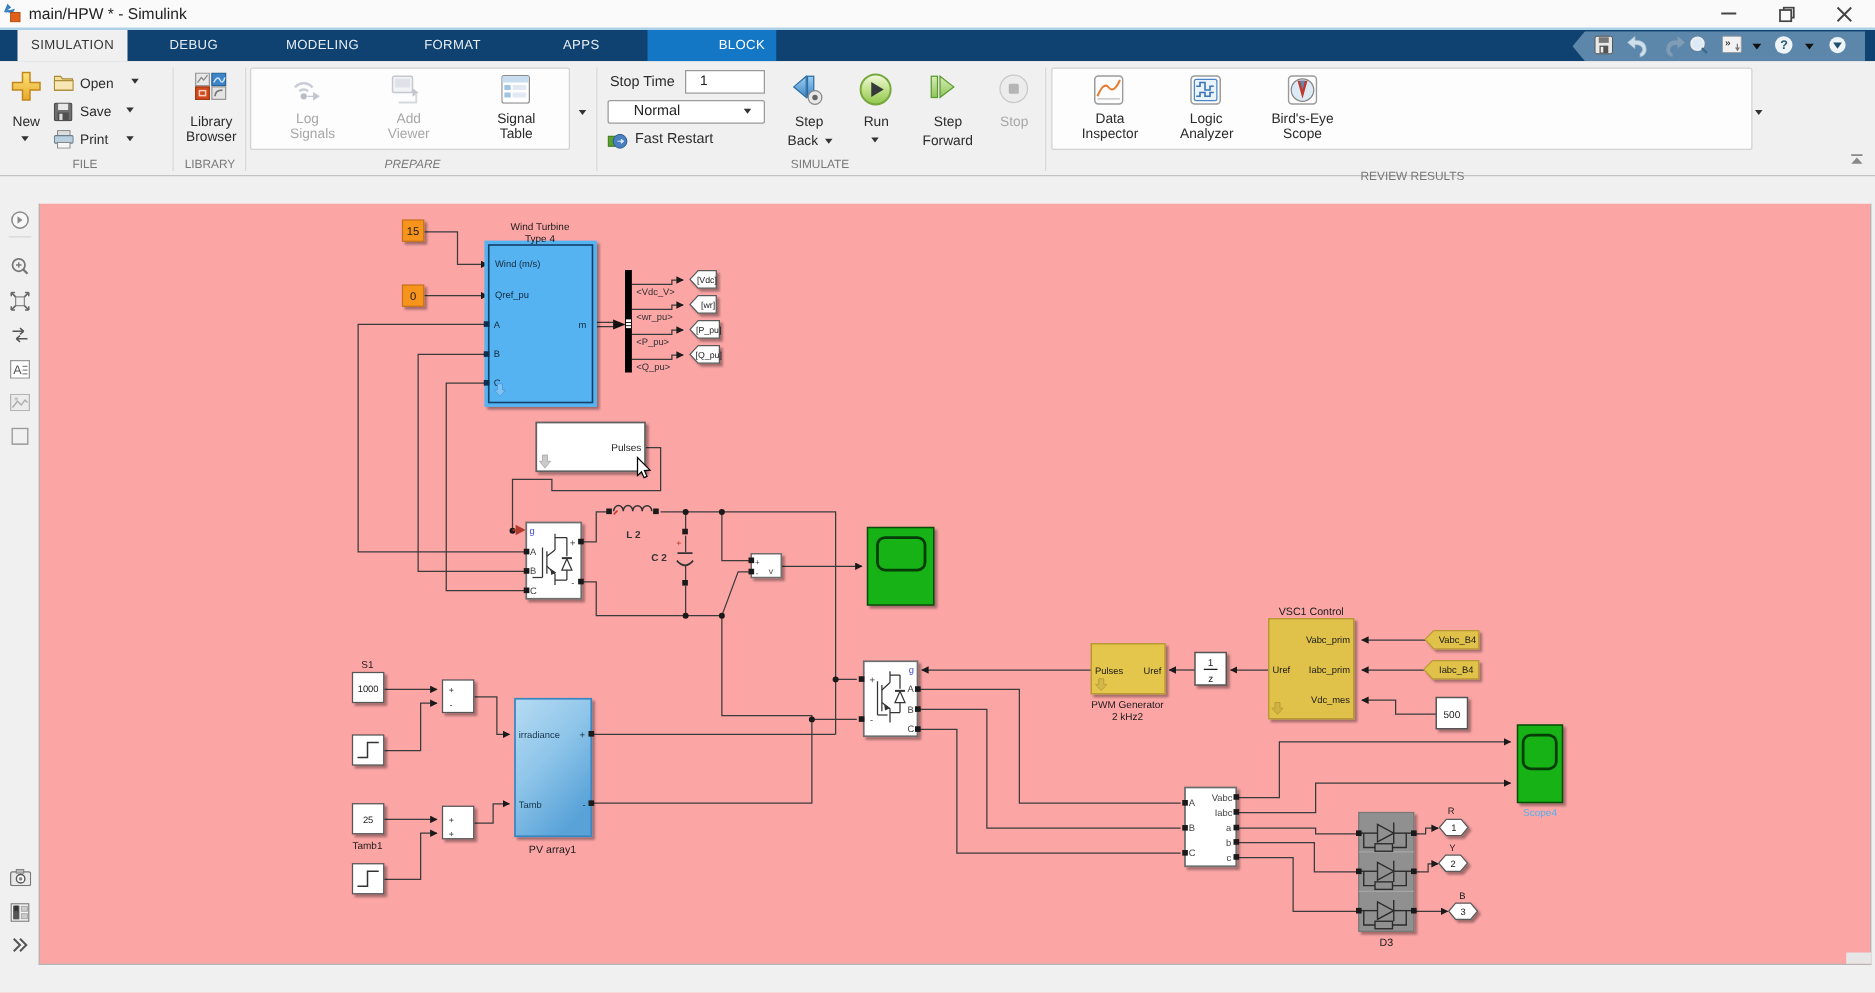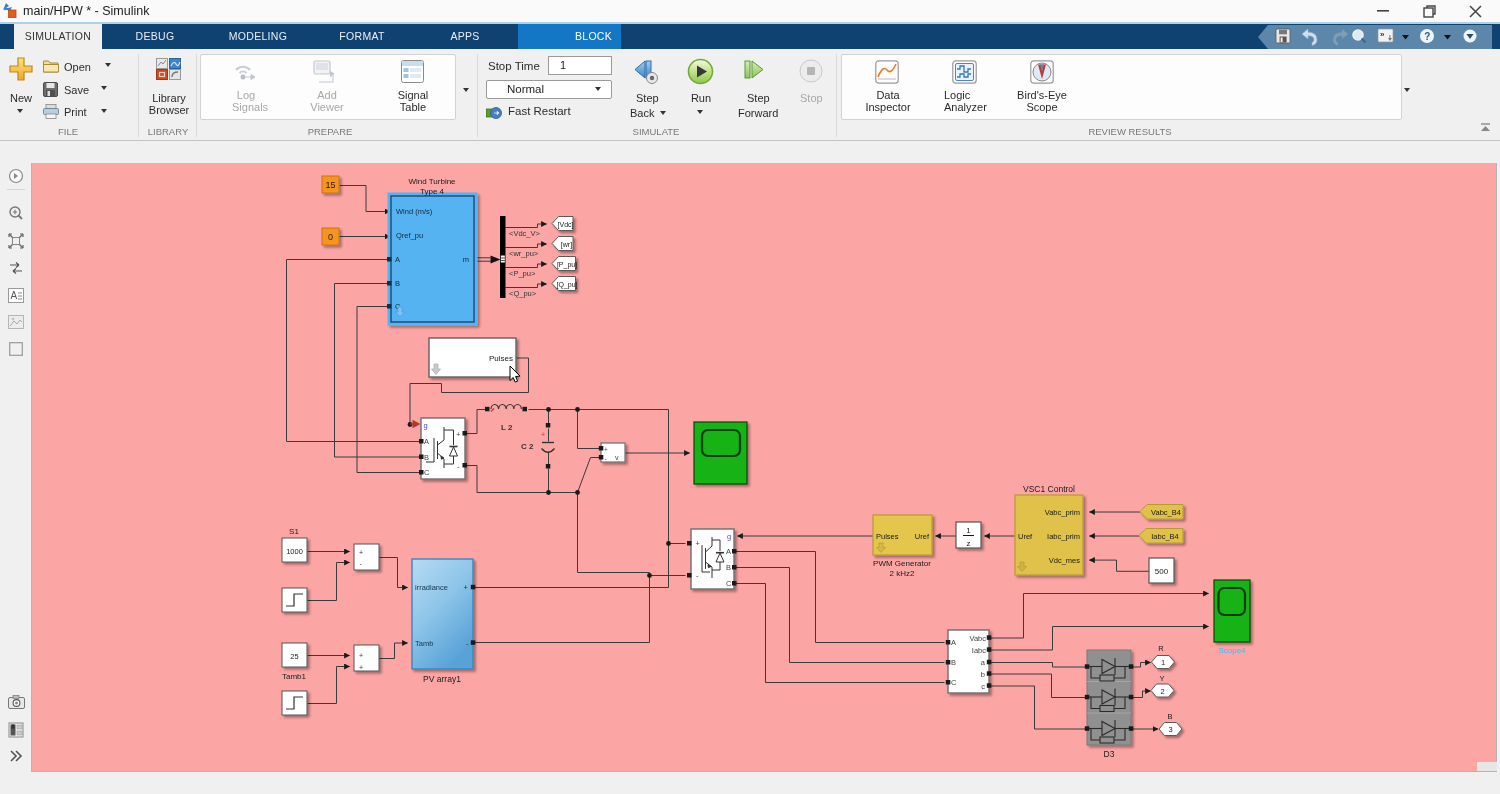--- a/index.html
+++ b/index.html
@@ -172,21 +172,21 @@
     <svg class="abs" style="left:401px;top:11px" width="23" height="23" viewBox="0 0 23 23">
       <rect x="0.5" y="0.5" width="22" height="22" rx="2" fill="#fff" stroke="#8a8a8a"></rect>
         <rect x="1" y="1" width="21" height="5" fill="#c9ddf0"></rect>
         <rect x="2.5" y="8" width="5" height="4" fill="#9ec4e4"></rect>
         <rect x="2.5" y="14" width="5" height="4" fill="#9ec4e4"></rect>
         <rect x="9" y="8" width="11" height="4" fill="#e3e9f2"></rect>
         <rect x="9" y="14" width="11" height="4" fill="#e3e9f2"></rect>
     </svg>
     <div class="rlabel" style="left:394px;top:40px;width:38px;text-align:center">Signal<br>Table</div>
     <div class="dropdn" style="left:463px;top:39px"></div>
-    <div class="seclabel" style="left:298px;width:64px;">PREPARE</div>
+    <div class="seclabel" style="left:298px;width:64px;font-style:italic;">PREPARE</div>
     <div class="vsep" style="left:477px"></div>
 
     <div class="rlabel" style="left:488px;top:11px;font-size:11.5px">Stop Time</div>
     <div class="abs" style="left:548px;top:7px;width:64px;height:19px;background:#fff;border:1px solid #9a9a9a;font-size:11px;color:#222;line-height:17px;padding-left:11px">1</div>
     <div class="abs" style="left:486px;top:31px;width:126px;height:19px;background:#fff;border:1px solid #9a9a9a;border-radius:2px;font-size:11.5px;color:#222;line-height:17px;padding-left:20px">Normal</div>
     <div class="dropdn" style="left:595px;top:38px"></div>
     <svg class="abs" style="left:486px;top:57px" width="17" height="14" viewBox="0 0 17 14">
         <rect x="0.5" y="3" width="6" height="8" fill="#5aa02c" stroke="#3d7018" stroke-width="0.8"></rect>
         <circle cx="10" cy="7" r="5.5" fill="#4a7fc0" stroke="#2a5a90" stroke-width="0.8"></circle>
         <path d="M8,7 h5 m0,0 l-2,-1.6 v3.2z" stroke="#dce8f4" fill="#dce8f4" stroke-width="0.8"></path>
@@ -250,30 +250,30 @@
       <path d="M3,17 q5,-12 9,-7 q4,5 9,-6" stroke="#e57b2c" stroke-width="1.6" fill="none"></path>
         <path d="M3,19 h18" stroke="#bbb"></path>
     </svg>
     <div class="rlabel" style="left:864px;top:40px;width:48px;text-align:center">Data<br>Inspector</div>
     <svg class="abs" style="left:952px;top:11px" width="25" height="24" viewBox="0 0 25 24">
       <rect x="0.8" y="0.8" width="23.4" height="22.4" rx="3" fill="#fdfdfd" stroke="#9a9a9a" stroke-width="1.2"></rect>
       <rect x="3.5" y="3.5" width="18" height="17" rx="1.5" fill="#eaf2fa" stroke="#4a86c8"></rect>
       <path d="M5,9 h3 v-3 h4 v6 h4 v-3 h3" stroke="#3a76b8" fill="none" stroke-width="1.3"></path>
       <path d="M5,17 h3 v-3 h4 v3 h4 v-3 h3" stroke="#3a76b8" fill="none" stroke-width="1.3"></path>
     </svg>
-    <div class="rlabel" style="left:944px;top:40px;width:42px;">Logic<br>Analyzer</div>
+    <div class="rlabel" style="left:944px;top:40px;width:42px;text-align:center">Logic<br>Analyzer</div>
     <svg class="abs" style="left:1030px;top:11px" width="24" height="24" viewBox="0 0 24 24">
       <rect x="0.8" y="0.8" width="22.4" height="22.4" rx="3" fill="#fdfdfd" stroke="#9a9a9a" stroke-width="1.2"></rect>
       <circle cx="12" cy="12" r="9" fill="#dceaf5" stroke="#888"></circle>
       <path d="M8,4.5 L12,19 L16,4.5 Z" fill="#c0392b"></path>
         <path d="M10,4.5 L12,12 L14,4.5 Z" fill="#5b8ab4"></path>
     </svg>
     <div class="rlabel" style="left:1014px;top:40px;width:56px;text-align:center">Bird's-Eye<br>Scope</div>
     <div class="dropdn" style="left:1404px;top:39px"></div>
-    <div class="seclabel" style="left:1070px;width:120px;">REVIEW RESULTS</div>
+    <div class="seclabel" style="left:1070px;width:120px;margin-top:10px;">REVIEW RESULTS</div>
 
     <svg class="abs" style="left:1479px;top:74px" width="13" height="11" viewBox="0 0 13 11">
         <path d="M2,1 h9" stroke="#888" stroke-width="1.4"></path>
         <path d="M6.5,3 L2,8 h9 z" fill="#888"></path>
       </svg>
   </div>
 
 
   <div id="sidebar">
     <svg class="abs" style="left:8px;top:5px" width="16" height="16" viewBox="0 0 16 16">

